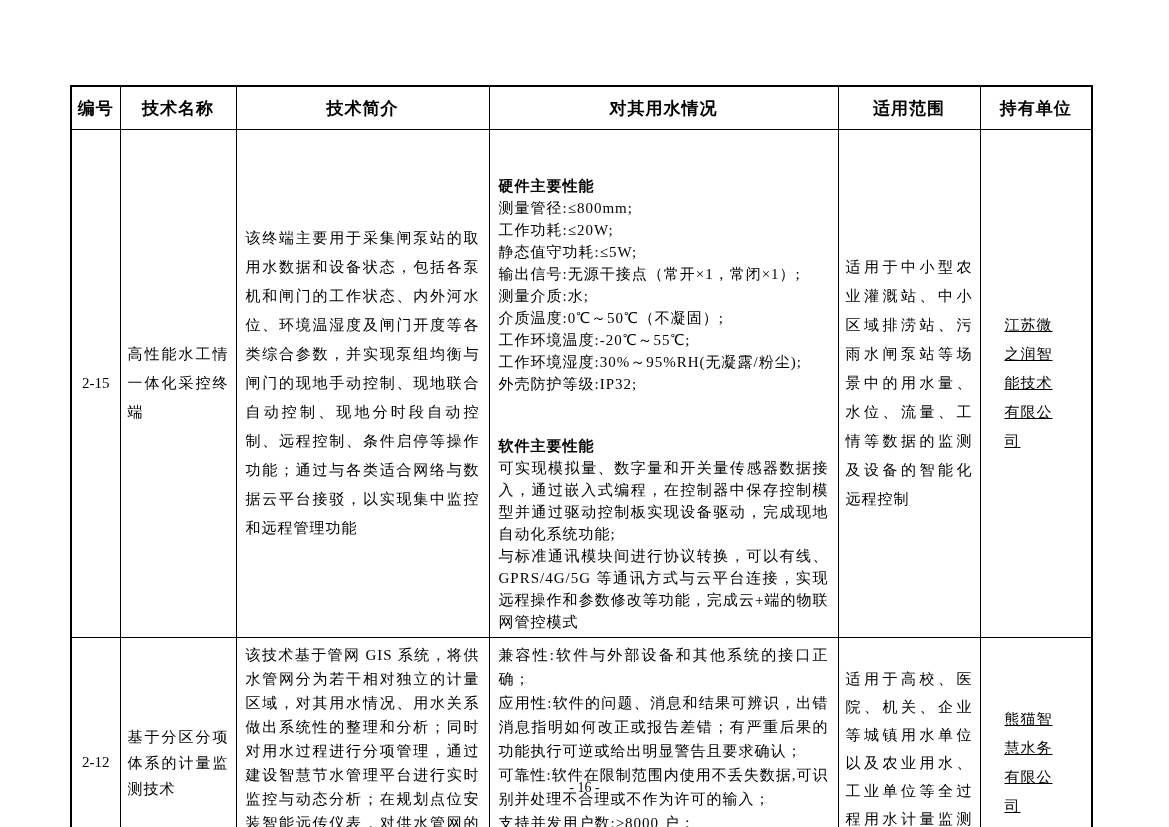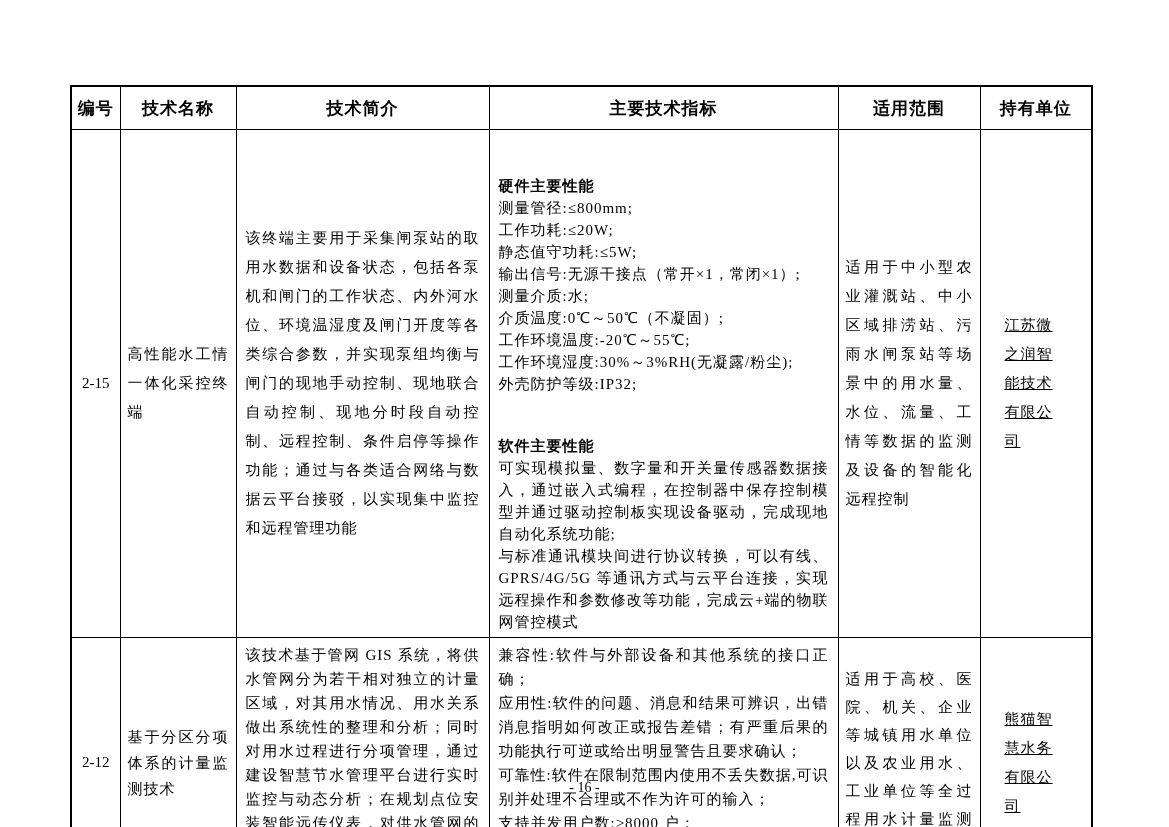--- a/index.html
+++ b/index.html
@@ -112,40 +112,40 @@
         <col class="c-intro">
       <col class="c-ind">
         <col class="c-scope">
         <col class="c-holder">
     </colgroup>
     <thead>
       <tr>
         <th>编号</th>
         <th>技术名称</th>
         <th>技术简介</th>
-        <th>主要技术指标</th>
+        <th>对其用水情况</th>
         <th>适用范围</th>
         <th>持有单位</th>
       </tr>
     </thead>
     <tbody>
       <tr class="row-1">
         <td class="cell-id">2-15</td>
         <td class="cell-name">高性能水工情一体化采控终端</td>
         <td class="cell-intro">该终端主要用于采集闸泵站的取用水数据和设备状态，包括各泵机和闸门的工作状态、内外河水位、环境温湿度及闸门开度等各类综合参数，并实现泵组均衡与闸门的现地手动控制、现地联合自动控制、现地分时段自动控制、远程控制、条件启停等操作功能；通过与各类适合网络与数据云平台接驳，以实现集中监控和远程管理功能</td>
         <td class="cell-ind">
             <div class="ind-line bold">硬件主要性能</div>
             <div class="ind-line">测量管径:≤800mm;</div>
             <div class="ind-line">工作功耗:≤20W;</div>
             <div class="ind-line">静态值守功耗:≤5W;</div>
             <div class="ind-line">输出信号:无源干接点（常开×1，常闭×1）;</div>
             <div class="ind-line">测量介质:水;</div>
             <div class="ind-line">介质温度:0℃～50℃（不凝固）;</div>
             <div class="ind-line">工作环境温度:-20℃～55℃;</div>
-            <div class="ind-line">工作环境湿度:30%～3%RH(无凝露/粉尘);</div>
+            <div class="ind-line">工作环境湿度:30%～95%RH(无凝露/粉尘);</div>
             <div class="ind-line">外壳防护等级:IP32;</div>
             <div class="ind-line bold">软件主要性能</div>
             <div class="ind-line">可实现模拟量、数字量和开关量传感器数据接入，通过嵌入式编程，在控制器中保存控制模型并通过驱动控制板实现设备驱动，完成现地自动化系统功能;</div>
             <div class="ind-line">与标准通讯模块间进行协议转换，可以有线、GPRS/4G/5G 等通讯方式与云平台连接，实现远程操作和参数修改等功能，完成云+端的物联网管控模式</div>
           </td>
         <td class="cell-scope">适用于中小型农业灌溉站、中小区域排涝站、污雨水闸泵站等场景中的用水量、水位、流量、工情等数据的监测及设备的智能化远程控制</td>
         <td class="cell-holder">江苏微之润智能技术有限公司</td>
       </tr>
       <tr class="row-2">
         <td class="cell-id">2-12</td>

